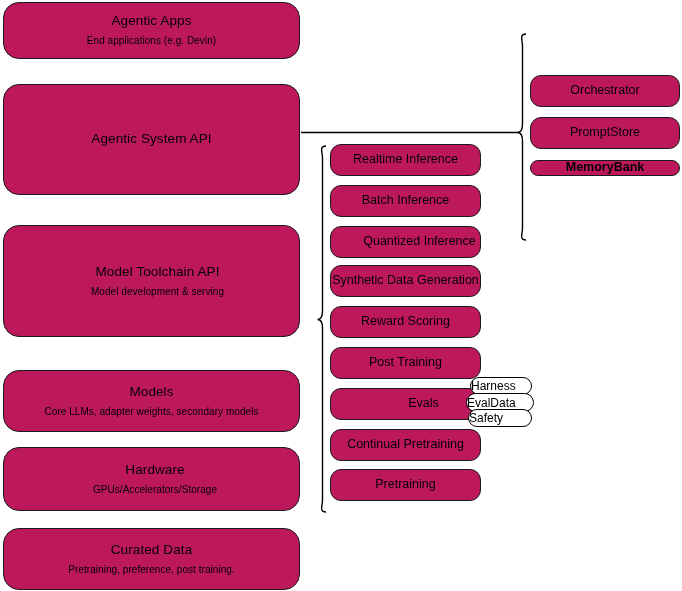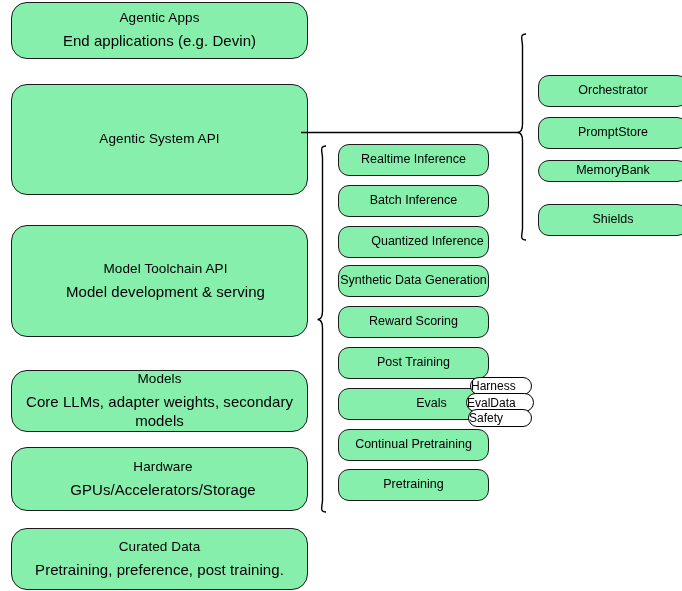--- a/index.html
+++ b/index.html
@@ -21,43 +21,42 @@
     left: 0;
     top: 0;
     width: 682px;
     height: 591px;
   }
 
   
   .box {
     position: absolute;
     box-sizing: border-box;
-    background: #86efac;
+    background: #be185d;
     border: 1.4px solid #1b1b1b;
     border-radius: 14px;
     display: flex;
     flex-direction: column;
     align-items: center;
     justify-content: center;
     text-align: center;
     line-height: 1.25;
-    margin-left: 8px;
   }
 
   
   .layer-box {
     border-radius: 16px;
   }
   .layer-title {
     font-size: 13.5px;
     color: #000;
     letter-spacing: 0.1px;
   }
   .layer-sub {
-    font-size: 15px;
+    font-size: 10px;
     color: #000;
     margin-top: 5px;
     letter-spacing: 0.05px;
   }
 
   
   .item-box {
     border-radius: 11px;
     border-width: 1.5px;
   }
@@ -203,21 +202,18 @@
 
 
   <div class="box item-box" style="left:530px; top:75px; width:150px; height:32px;">
     <div class="item-label">Orchestrator</div>
   </div>
 
   <div class="box item-box" style="left:530px; top:117px; width:150px; height:32px;">
     <div class="item-label">PromptStore</div>
   </div>
 
-  <div class="box item-box" style="left:530px; top:160px; width:150px; height:22px;">
+  <div class="box item-box" style="left:530px; top:160px; width:150px; height:16px;font-weight:bold;">
     <div class="item-label">MemoryBank</div>
   </div>
 
-  <div class="box item-box" style="left:530px; top:204px; width:150px; height:32px;">
-    <div class="item-label">Shields</div>
-  </div>
 
 </div>
 
 </body></html>

